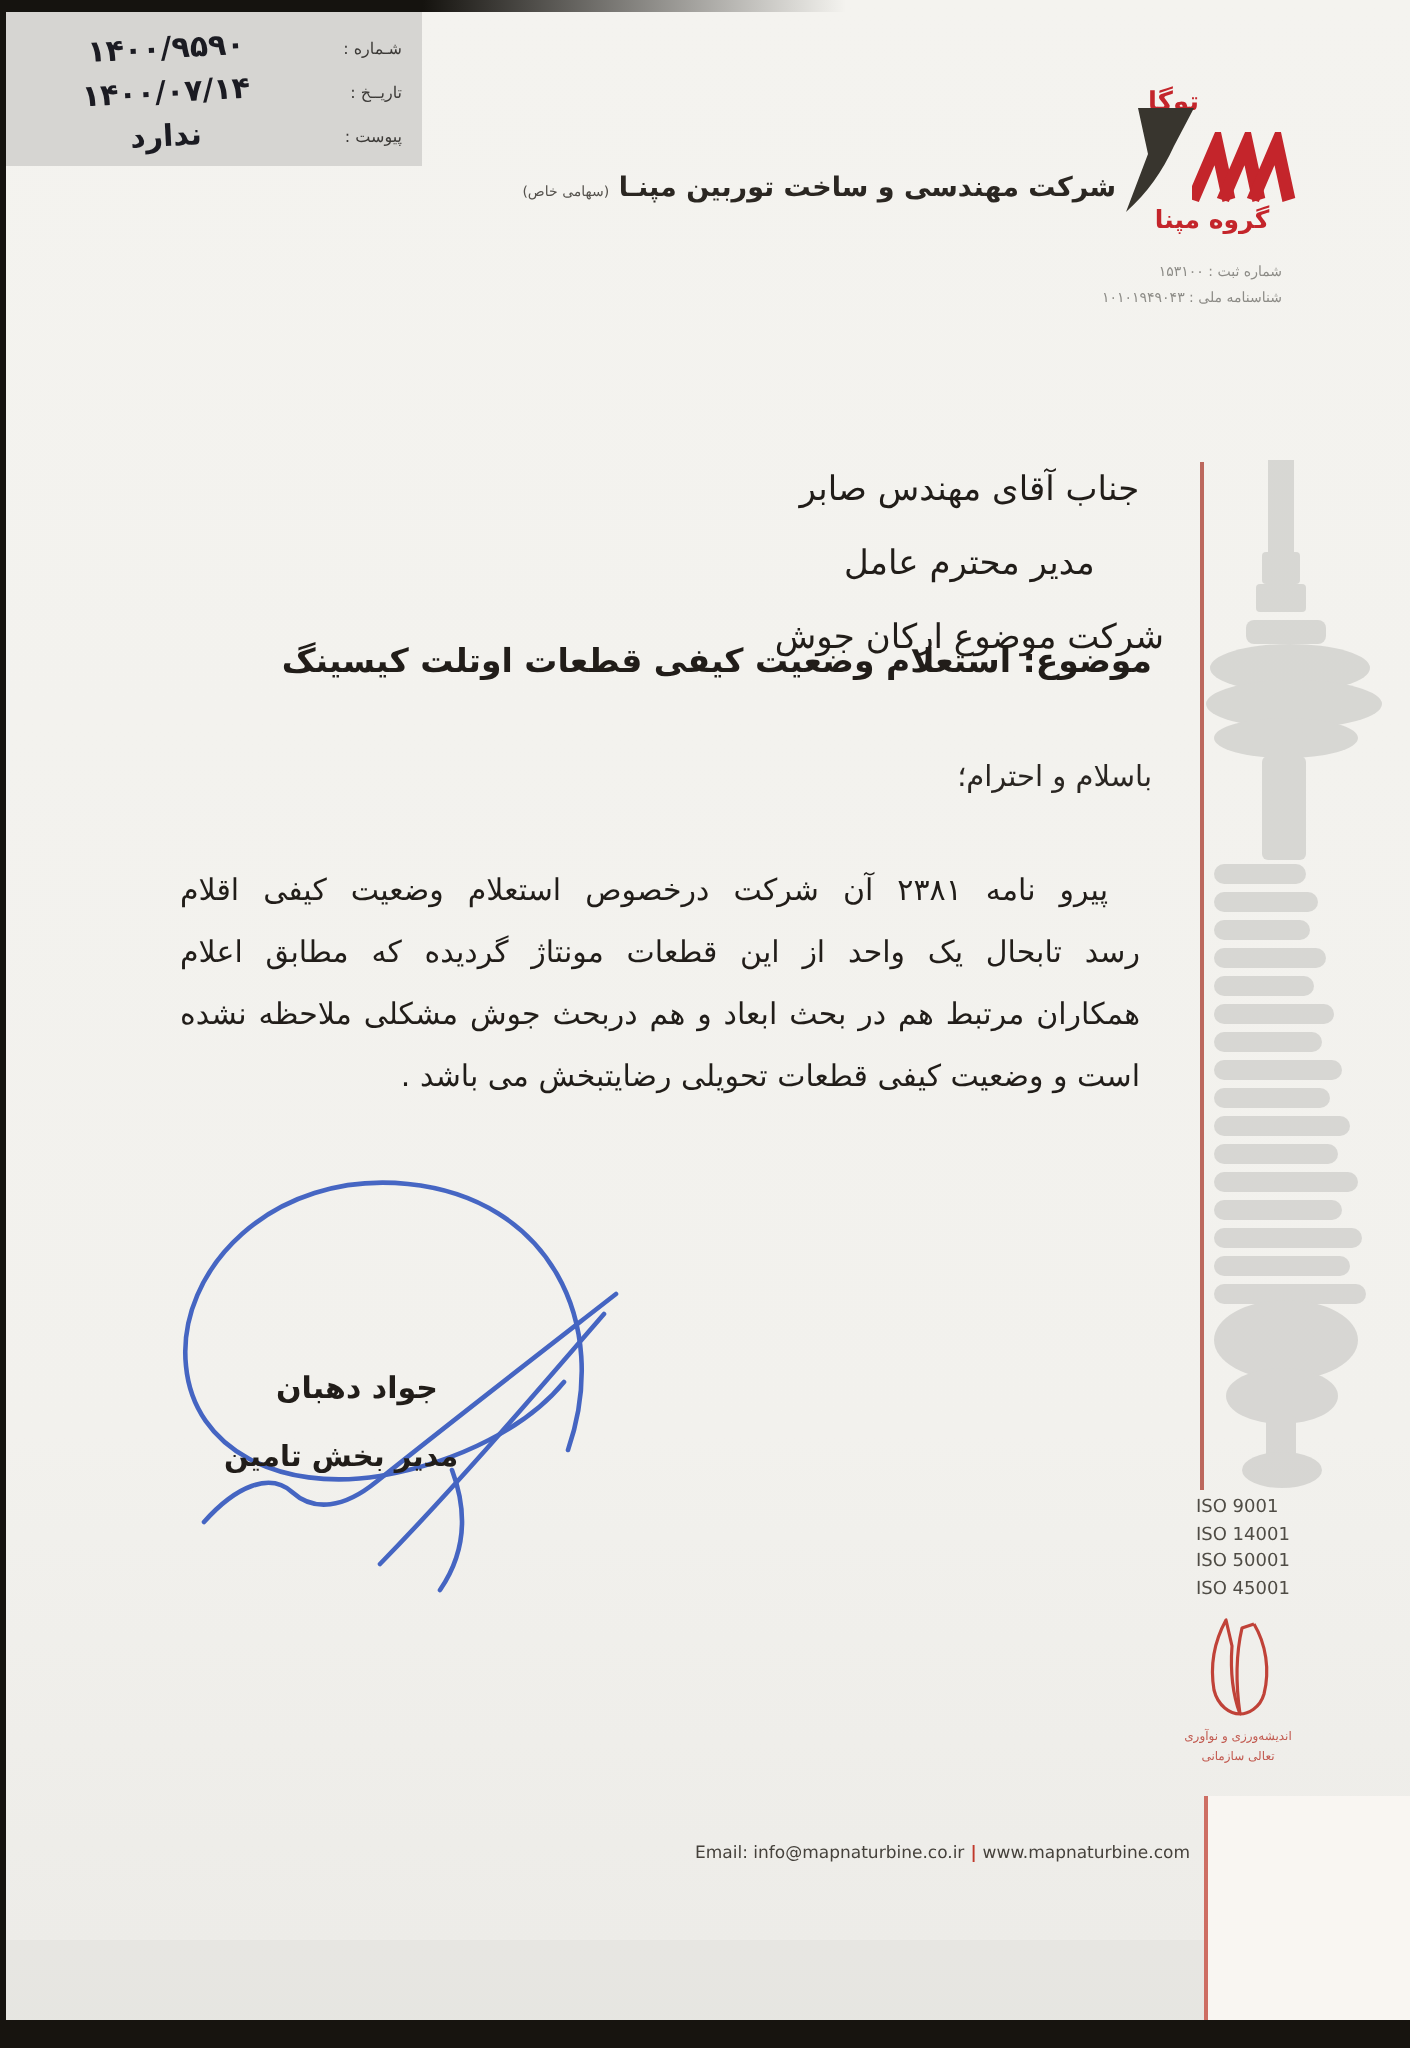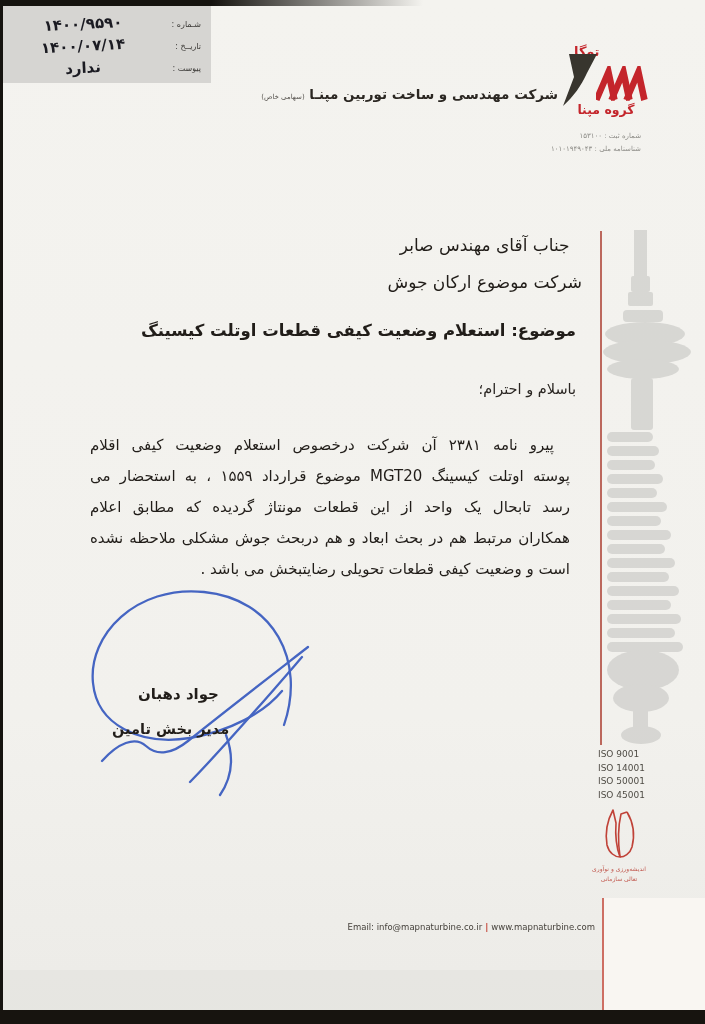--- a/index.html
+++ b/index.html
@@ -159,29 +159,29 @@
         <ellipse cx="40" cy="440" rx="36" ry="20"></ellipse>
         <ellipse cx="38" cy="468" rx="28" ry="14"></ellipse>
         <rect x="30" y="478" width="15" height="28" rx="2"></rect>
         <ellipse cx="38" cy="505" rx="20" ry="9"></ellipse>
       </g>
     </svg>
   </div>
 
   <div class="recipient">
     <div>جناب آقای مهندس صابر</div>
+    <div>مدیر محترم عامل</div>
     <div>شرکت موضوع ارکان جوش</div>
   </div>
 
   <div class="subject">موضوع: استعلام وضعیت کیفی قطعات اوتلت کیسینگ</div>
   <div class="salutation">باسلام و احترام؛</div>
 
   <div class="body-text">
     <div class="body-line first">پیرو نامه ۲۳۸۱ آن شرکت درخصوص استعلام وضعیت کیفی اقلام</div>
-    <div class="body-line">پوسته اوتلت کیسینگ MGT20 موضوع قرارداد ۱۵۵۹ ، به استحضار می</div>
     <div class="body-line">رسد تابحال یک واحد از این قطعات مونتاژ گردیده که مطابق اعلام</div>
     <div class="body-line">همکاران مرتبط هم در بحث ابعاد و هم دربحث جوش مشکلی ملاحظه نشده</div>
     <div class="body-line last">است و وضعیت کیفی قطعات تحویلی رضایتبخش می باشد .</div>
   </div>
 
   <div class="sig-block">
     <span class="sig-ink">
       <svg width="262" height="215" viewBox="0 0 262 215">
         <g stroke="#2e52bd" stroke-width="2.3" fill="none" stroke-linecap="round" opacity="0.88">
           <path d="M206,142 C228,78 196,16 126,9 C58,2 10,52 15,100 C19,142 62,163 112,155 C152,148 186,130 204,108"></path>

